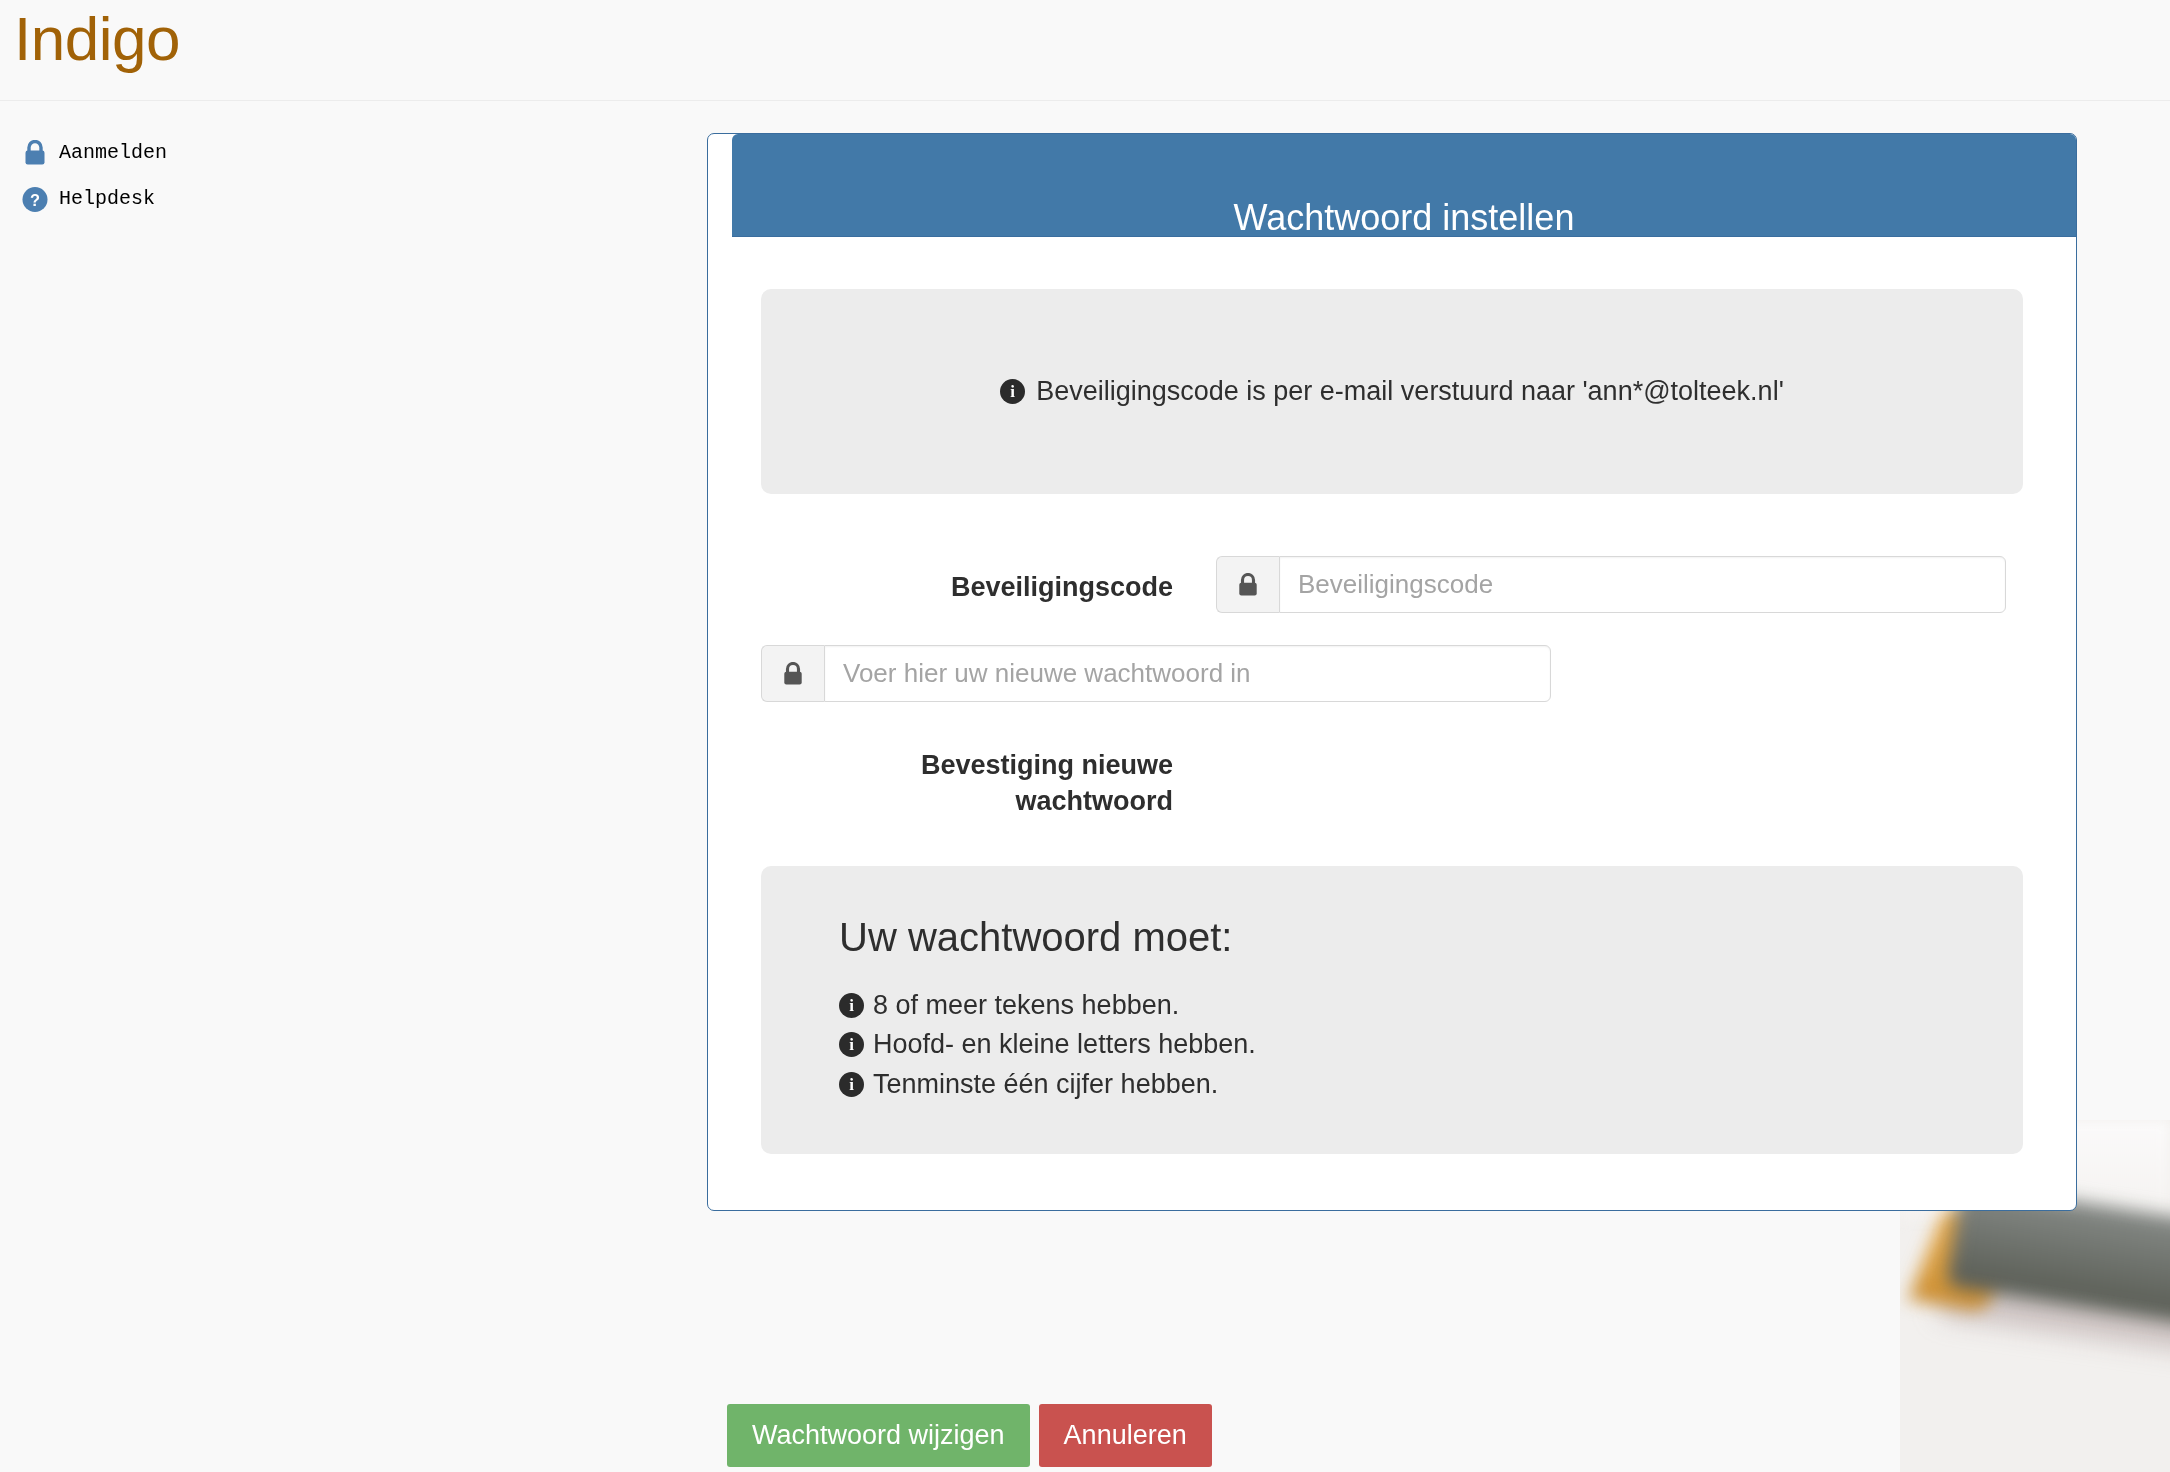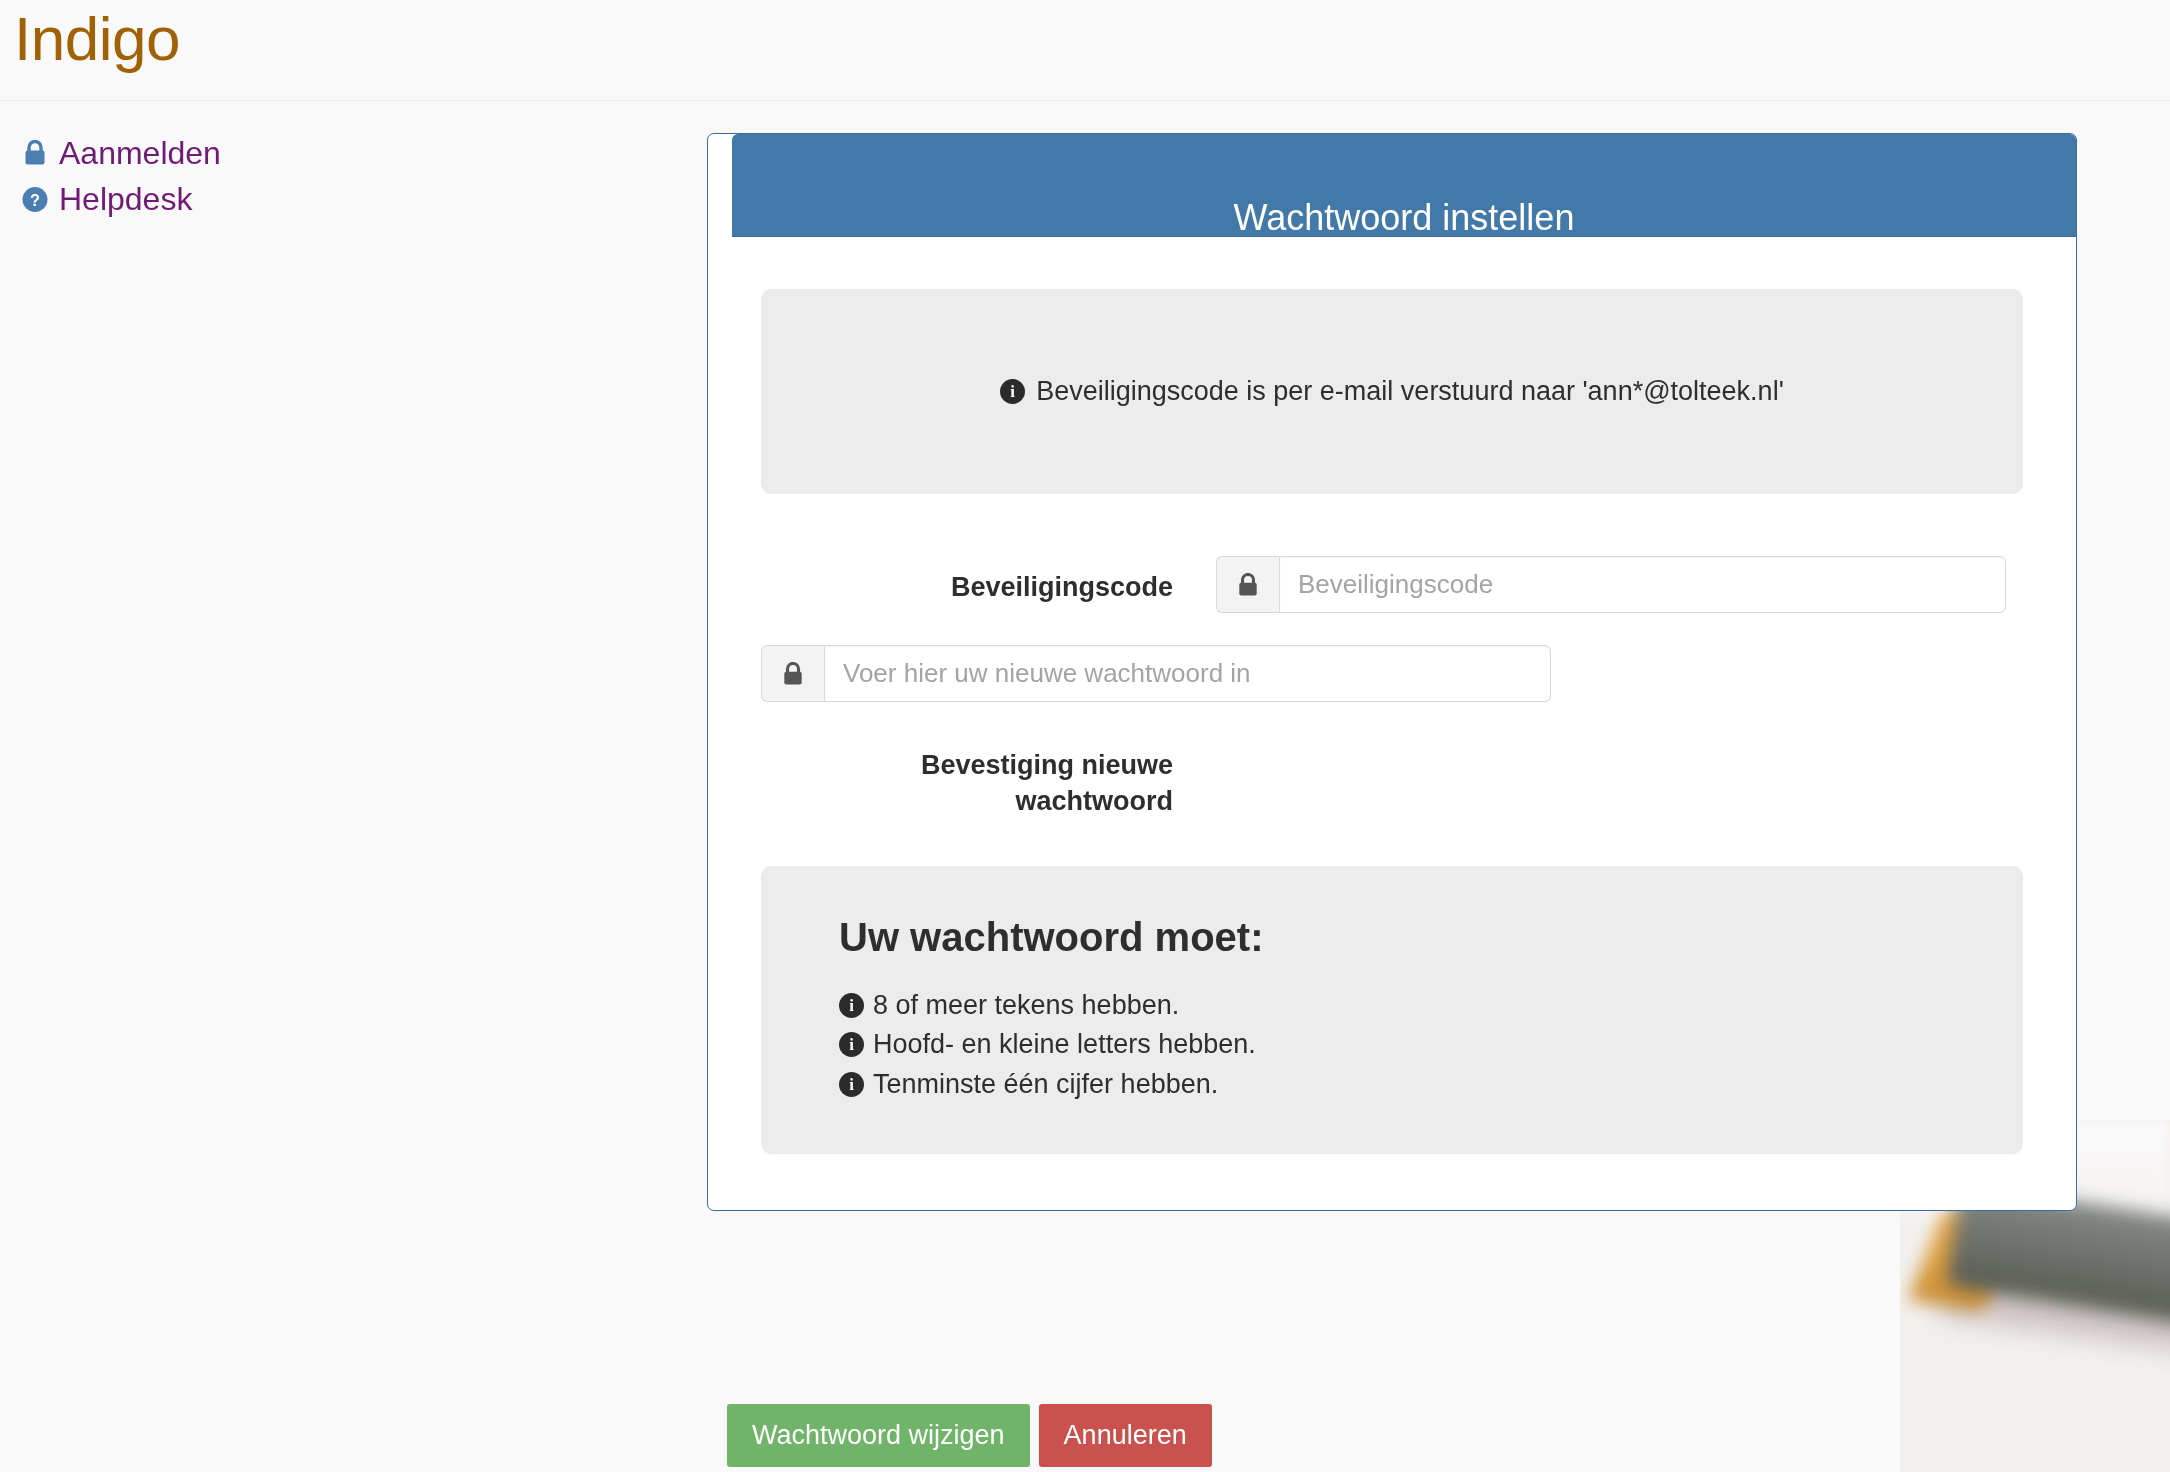--- a/index.html
+++ b/index.html
@@ -102,23 +102,24 @@
   }
   .nav-item {
     display: flex;
     align-items: center;
     gap: 11px;
     padding: 0 22px;
     height: 46px;
     text-decoration: none;
   }
   .nav-label {
-    font-size: 32px;
-    color: #701a75;
+    font-size: 20px;
+    color: #000000;
     line-height: 1;
+    font-family: Liberation Mono, monospace;
   }
   .nav-icon {
     width: 26px;
     height: 28px;
     display: flex;
     align-items: center;
     justify-content: center;
   }
   .nav-icon svg { display: block; }
 
@@ -252,21 +253,21 @@
   .well-rules {
     margin-top: 46px;
     height: 288px;
     padding: 0 0 0 78px;
     display: flex;
     flex-direction: column;
     justify-content: center;
   }
   .rules-title {
     font-size: 40px;
-    font-weight: 700;
+    font-weight: 400;
     color: #2e2e2e;
     margin-bottom: 28px;
     line-height: 1.1;
   }
   .rule-line {
     display: flex;
     align-items: center;
     gap: 9px;
     font-size: 27px;
     color: #2e2e2e;

